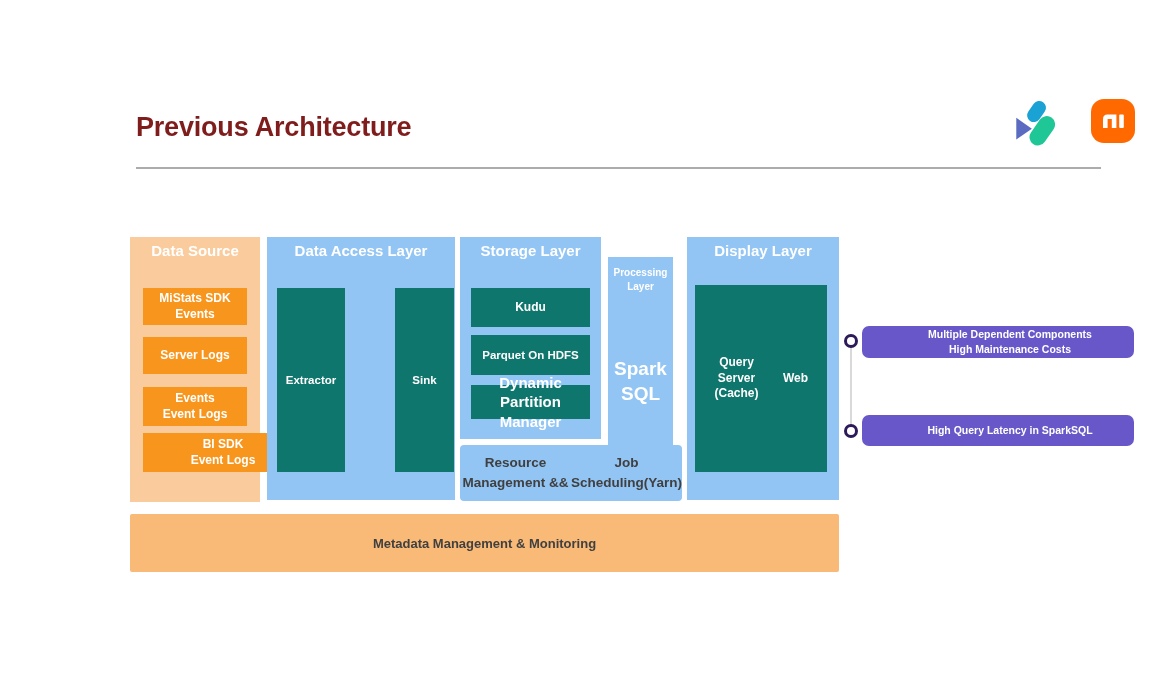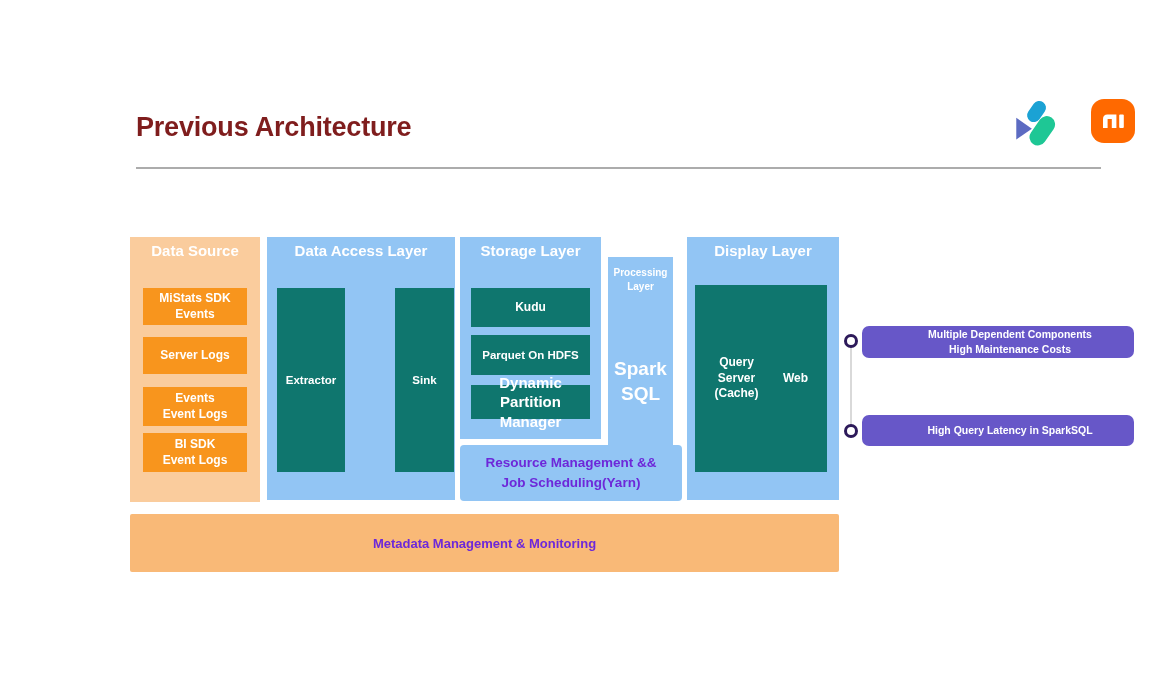--- a/index.html
+++ b/index.html
@@ -29,22 +29,22 @@
   }
   .box-orange{background:#F8951D;font-size:12px;line-height:1.3;}
   .box-blue{background:#0f766e;font-size:12px;line-height:1.3;}
   .col-label{font-size:11.5px;}
   .ln{display:block;}
   .spark{
     position:absolute;top:100px;left:0;width:100%;text-align:center;
     color:#ffffff;font-weight:700;font-size:19px;line-height:1.3;
   }
   .bar{
-    position:absolute;display:flex;flex-direction:column;align-items:center;
-    justify-content:center;text-align:center;color:#6d28d9;font-weight:700;
+    position:absolute;display:flex;flex-direction:row;align-items:center;
+    justify-content:center;text-align:center;color:#404040;font-weight:700;
   }
   .resource-bar{
     left:460px;top:445px;width:222px;height:56px;background:#92C5F4;
     font-size:13.5px;line-height:1.5;border-radius:4px;
   }
   .metadata-bar{
     left:130px;top:514px;width:709px;height:58px;background:#F9B977;
     font-size:13px;border-radius:2px;
   }
   
@@ -83,21 +83,21 @@
     <span class="ln">MiStats SDK</span>
     <span class="ln">Events</span>
   </div>
   <div class="box box-orange" style="left:13px;top:100px;width:104px;height:37px;">
     <span class="ln">Server Logs</span>
   </div>
   <div class="box box-orange" style="left:13px;top:150px;width:104px;height:39px;">
     <span class="ln">Events</span>
     <span class="ln">Event Logs</span>
   </div>
-  <div class="box box-orange" style="left:13px;top:196px;width:104px;height:39px;">
+  <div class="box box-orange" style="left:13px;top:196px;width:88px;height:39px;padding-left:36px;">
     <span class="ln">BI SDK</span>
     <span class="ln">Event Logs</span>
   </div>
 </div>
 
 <div class="panel panel-blue" style="left:267px;top:237px;width:188px;height:263px;">
   <div class="panel-title">Data Access Layer</div>
   <div class="box box-blue col-label" style="left:10px;top:51px;width:68px;height:184px;">
     <span class="ln">Extractor</span>
   </div>

